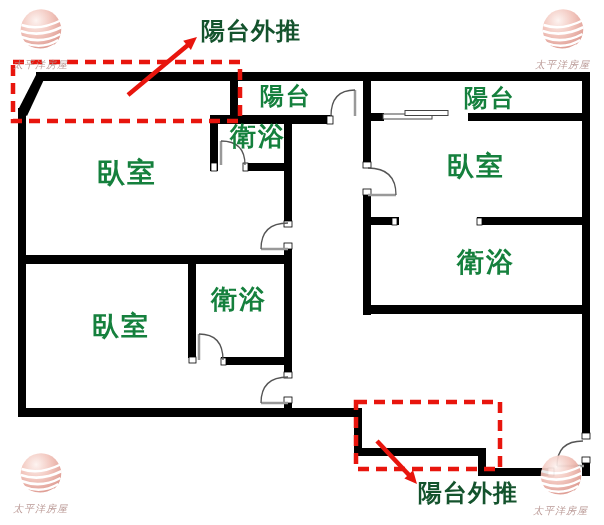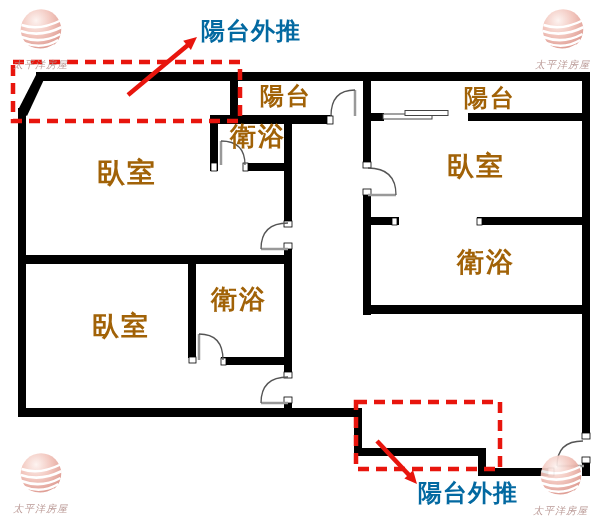--- a/index.html
+++ b/index.html
@@ -3,26 +3,26 @@
 <meta charset="utf-8">
 <style>
   html,body{margin:0;padding:0;background:#ffffff;}
   #stage{
     position:relative;width:604px;height:525px;background:#ffffff;overflow:hidden;
     font-family:"DejaVu Sans","Liberation Sans",sans-serif;
   }
   #plan-svg{position:absolute;left:0;top:0;}
   .room-label{
     position:absolute;transform:translate(-50%,-50%);
-    font-weight:bold;color:#a16207;white-space:nowrap;letter-spacing:2px;
+    font-weight:bold;color:#15803d;white-space:nowrap;letter-spacing:2px;
     line-height:1;z-index:3;text-align:right;
   }
   .annotation-label{
     position:absolute;transform:translate(-50%,-50%);
-    font-weight:bold;color:#0369a1;white-space:nowrap;letter-spacing:1px;
+    font-weight:bold;color:#14532d;white-space:nowrap;letter-spacing:1px;
     line-height:1;z-index:4;text-align:right;
   }
   .watermark{
     position:absolute;z-index:6;opacity:0.92;text-align:center;pointer-events:none;
   }
   .watermark-text{
     font-size:10px;color:#b5928e;letter-spacing:1px;white-space:nowrap;
     margin-top:-2px;font-family:"DejaVu Sans","Liberation Sans",sans-serif;font-style:italic;
   }
 </style>

